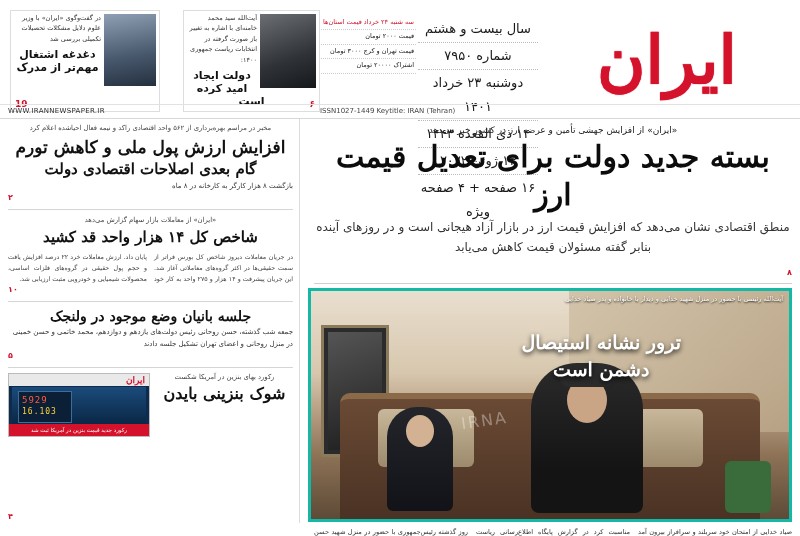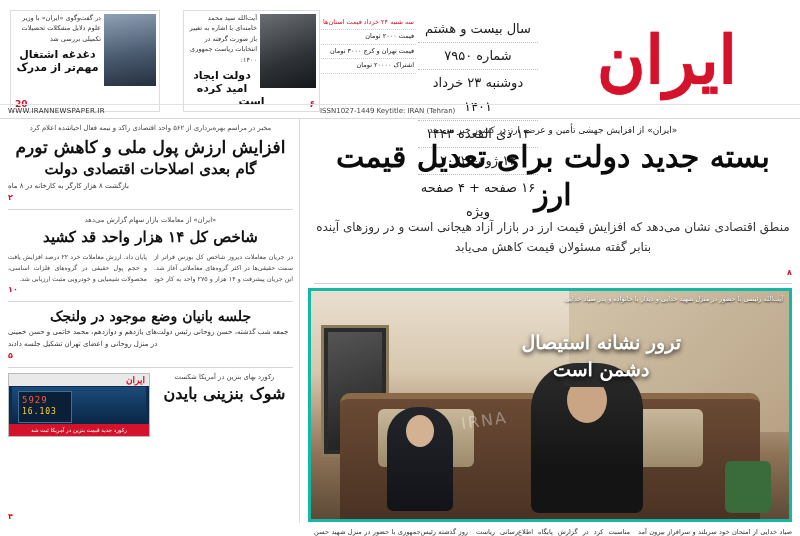--- a/index.html
+++ b/index.html
@@ -113,21 +113,21 @@
   
   .lblock{margin-bottom:7px;}
   .l-over{font-size:6.8px;direction:rtl;text-align:center;color:#444;line-height:1.6;}
   .l-head{
     font-family:"DejaVu Serif","Liberation Serif",serif;
     direction:rtl;text-align:center;font-weight:bold;color:#111;line-height:1.3;
   }
   .h1l{font-size:17px;margin:2px 0;}
   .h2l{font-size:15px;margin:2px 0;}
   .h3l{font-size:14px;margin:2px 0;}
-  .l-sub{font-size:7px;direction:rtl;text-align:left;color:#333;line-height:1.7;margin-top:2px;}
+  .l-sub{font-size:7px;direction:rtl;text-align:right;color:#333;line-height:1.7;margin-top:2px;}
   .l-body{font-size:6.3px;direction:rtl;text-align:justify;color:#444;line-height:1.8;margin-top:3px;}
   .two-col{column-count:2;column-gap:7px;}
   .l-rule{height:1px;background:#d5d5d5;margin:5px 0;}
   .pg-left{font-size:8px;color:#d4122b;font-weight:bold;text-align:left;}
 
   
   .botbox{position:relative;display:flex;gap:6px;align-items:flex-start;margin-top:4px;}
   .botbox .txt{flex:1;}
   .botbox .kick{font-size:6.8px;direction:rtl;text-align:center;color:#444;}
   .botbox .hd{font-family:"DejaVu Serif","Liberation Serif",serif;font-size:16px;font-weight:bold;direction:rtl;text-align:center;line-height:1.3;margin-top:3px;}
@@ -173,21 +173,21 @@
       <div class="thumb"></div>
       <div class="cap">آیت‌الله سید محمد خامنه‌ای با اشاره به تغییر باز صورت گرفته در انتخابات ریاست جمهوری ۱۴۰۰:</div>
       <div class="ttl">دولت ایجاد امید کرده است</div>
       <div class="num-badge" style="position:absolute;bottom:2px;right:4px;">۶</div>
     </div>
 
     <div class="mh-card card-center">
       <div class="thumb"></div>
       <div class="cap">در گفت‌وگوی «ایران» با وزیر علوم دلایل مشکلات تحصیلات تکمیلی بررسی شد</div>
       <div class="ttl">دغدغه اشتغال مهم‌تر از مدرک</div>
-      <div class="num-badge" style="position:absolute;bottom:2px;left:4px;">20</div>
+      <div class="num-badge" style="position:absolute;bottom:2px;left:4px;">19</div>
     </div>
 
     <div class="mh-strip">
       <span class="site">WWW.IRANNEWSPAPER.IR</span>
       <span class="issn">ISSN1027-1449 Keytitle: IRAN (Tehran)</span>
     </div>
   </div>
 
   <div class="content">
 

